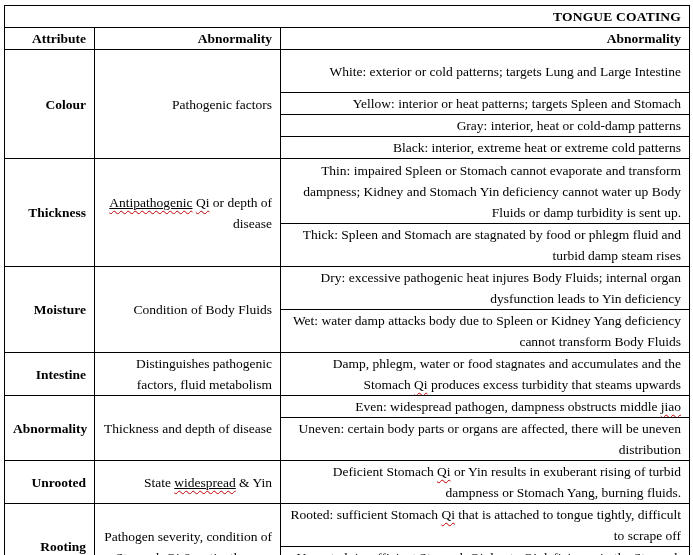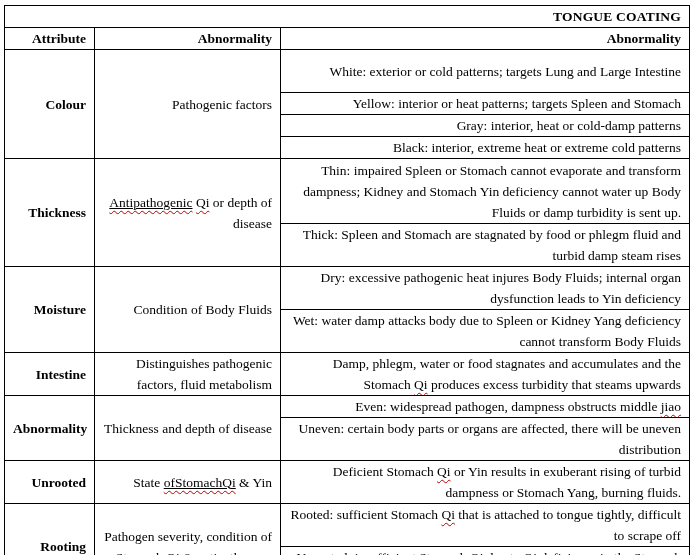--- a/index.html
+++ b/index.html
@@ -93,21 +93,21 @@
         <td class="attr" rowspan="2">Abnormality</td>
         <td rowspan="2">Thickness and depth of disease</td>
         <td>Even: widespread pathogen, dampness obstructs middle <span class="sq">jiao</span></td>
       </tr>
       <tr class="h2">
         <td>Uneven: certain body parts or organs are affected, there will be uneven distribution</td>
       </tr>
 
       <tr class="h2">
         <td class="attr">Unrooted</td>
-        <td>State <span class="u"><span class="sq">ofStomachQi</span></span> &amp; Yin</td>
+        <td>State <span class="u"><span class="sq">widespread</span></span> &amp; Yin</td>
         <td>Deficient Stomach <span class="sq">Qi</span> or Yin results in exuberant rising of turbid dampness or Stomach Yang, burning fluids.</td>
       </tr>
 
       <tr class="h2">
         <td class="attr" rowspan="2">Rooting</td>
         <td rowspan="2">Pathogen severity, condition of Stomach <span class="sq">Qi</span> &amp; <span class="u"><span class="sq">antipathogens</span></span></td>
         <td>Rooted: sufficient Stomach <span class="sq">Qi</span> that is attached to tongue tightly, difficult to scrape off</td>
       </tr>
       <tr class="h2">
         <td><span class="u"><span class="sq">Unrooted</span></span>: insufficient Stomach <span class="sq">Qi</span> due to <span class="sq">Qi</span> deficiency in the Stomach or Kidney</td>

